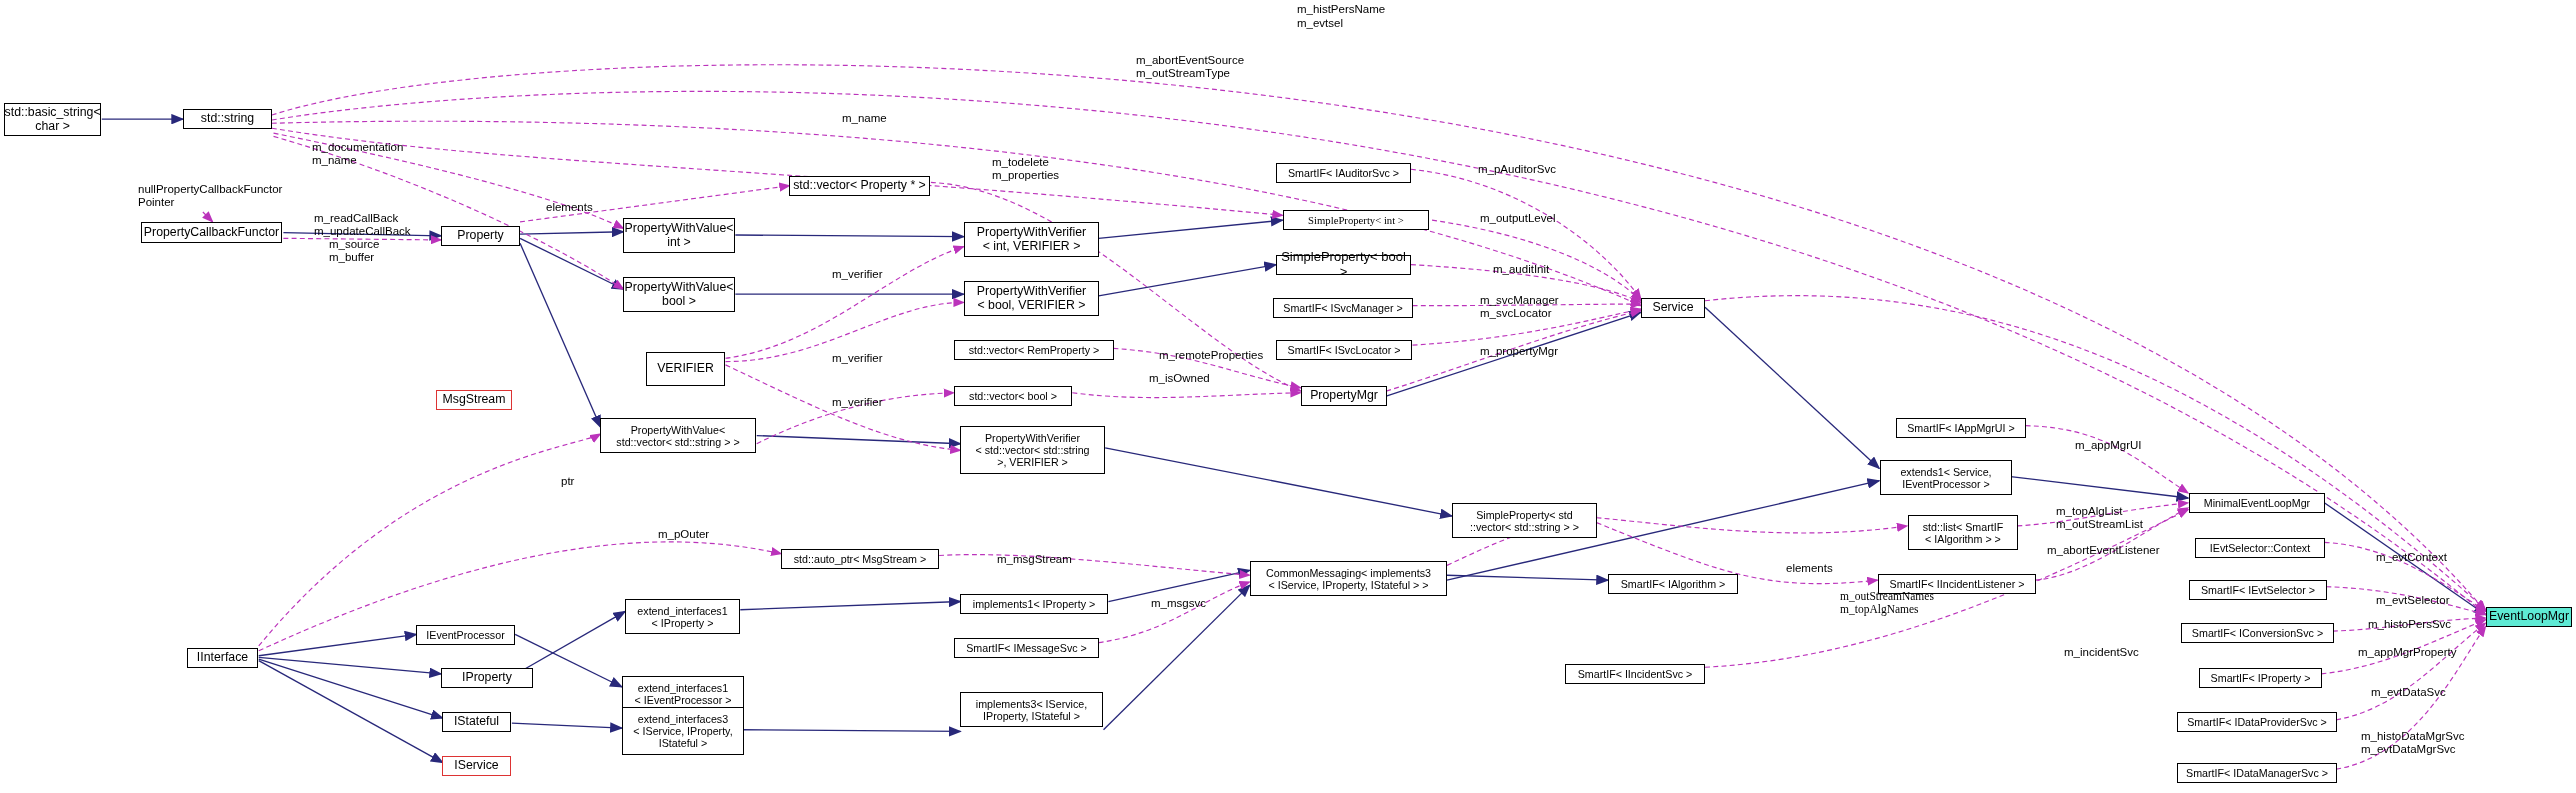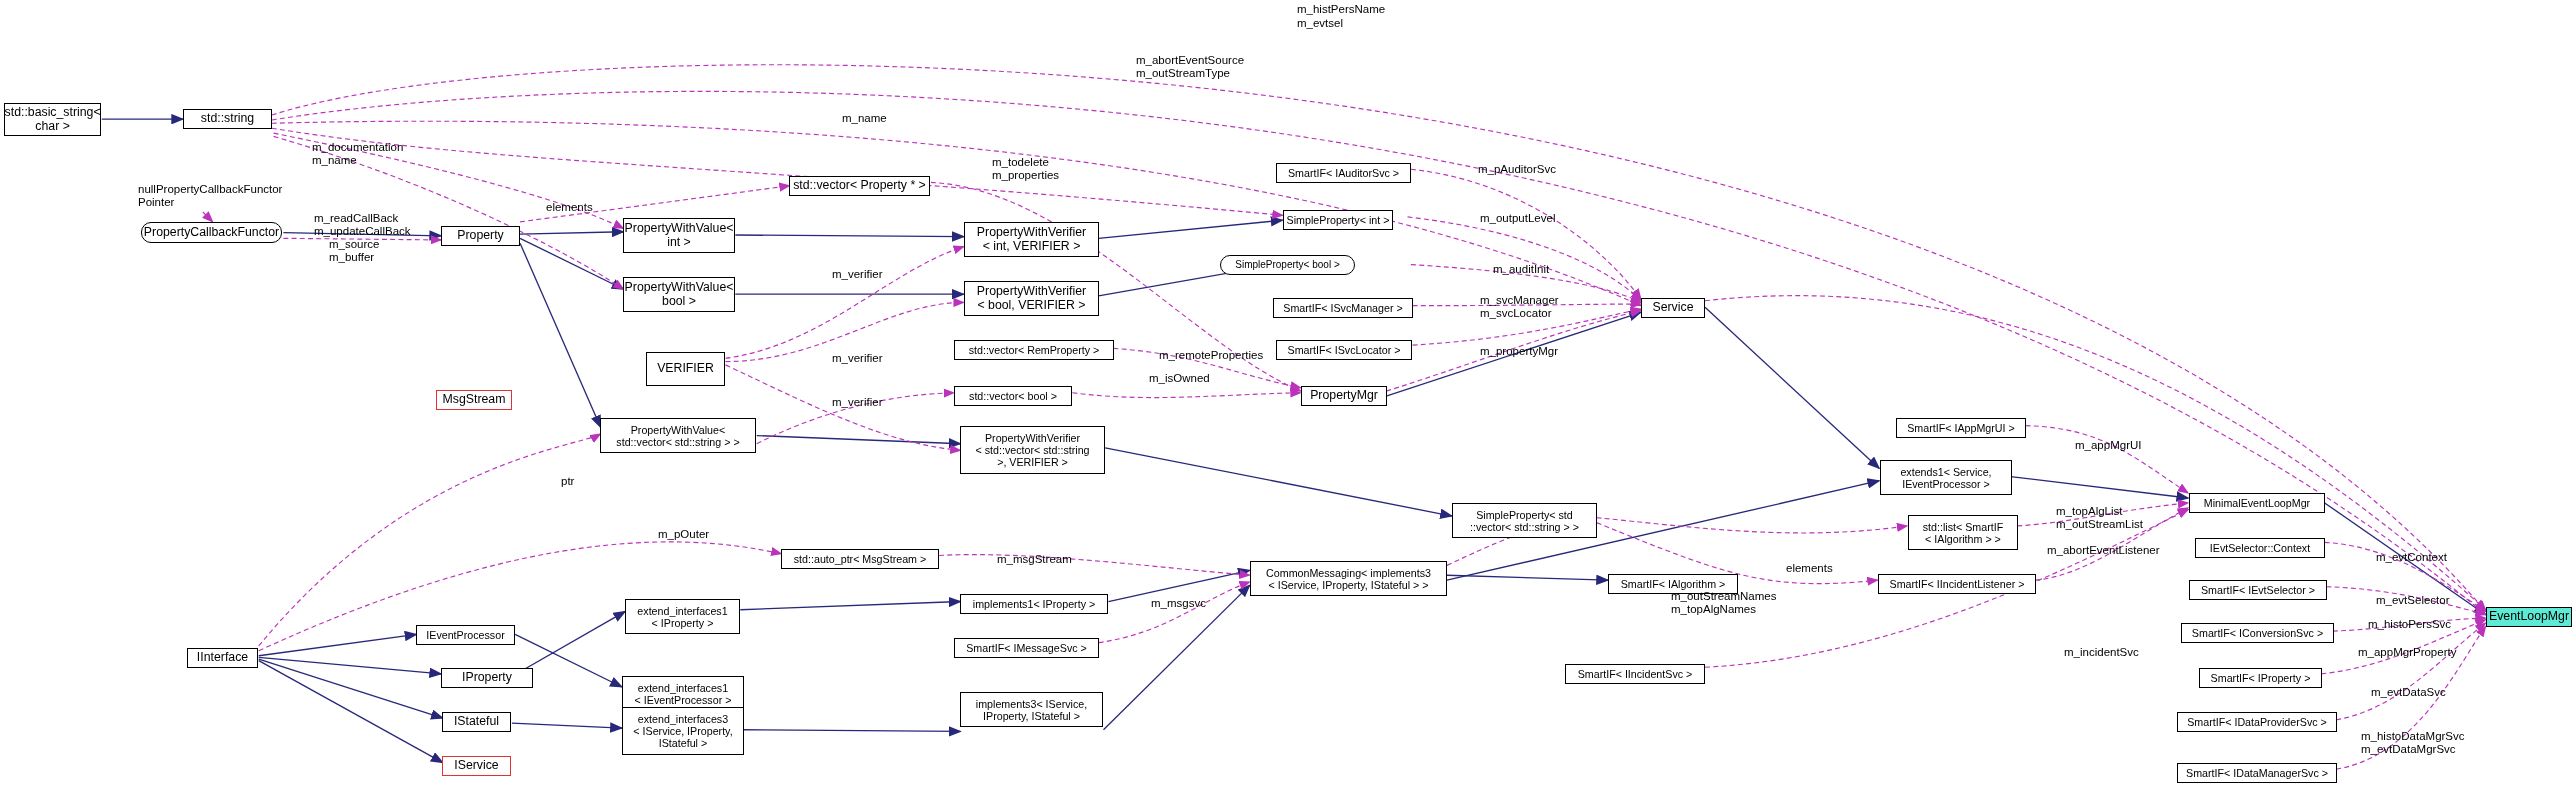--- a/index.html
+++ b/index.html
@@ -101,21 +101,21 @@
     </g>
   </svg>
 
   <div class="node" style="left:4.1px;top:103px;width:97px;height:33px;">
       <span style="white-space:pre-line">std::basic_string&lt;
 char &gt;</span>
     </div>
   <div class="node" style="left:183px;top:109px;width:89px;height:20px;">
       <span style="white-space:pre-line">std::string</span>
     </div>
-  <div class="node" style="left:141px;top:222px;width:141px;height:21.4px;border-radius:10px;">
+  <div class="node" style="left:141px;top:222px;width:141px;height:21.4px;">
       <span style="white-space:pre-line">PropertyCallbackFunctor</span>
     </div>
   <div class="node" style="left:441px;top:226px;width:79px;height:20px;">
       <span style="white-space:pre-line">Property</span>
     </div>
   <div class="node" style="left:623px;top:218px;width:112px;height:35px;">
       <span style="white-space:pre-line">PropertyWithValue&lt;
 int &gt;</span>
     </div>
   <div class="node" style="left:623px;top:277px;width:112px;height:35px;">
@@ -153,24 +153,24 @@
     </div>
   <div class="node" style="left:954px;top:386px;width:118px;height:20px;font-size:10.7px;">
       <span style="white-space:pre-line">std::vector&lt; bool &gt;</span>
     </div>
   <div class="node" style="left:1301px;top:386px;width:86px;height:20px;">
       <span style="white-space:pre-line">PropertyMgr</span>
     </div>
   <div class="node" style="left:1276px;top:163px;width:135px;height:20px;font-size:10.7px;">
       <span style="white-space:pre-line">SmartIF&lt; IAuditorSvc &gt;</span>
     </div>
-  <div class="node" style="left:1283px;top:210px;width:110px;height:20px;font-size:10.7px;">
+  <div class="node" style="left:1283px;top:210px;width:146px;height:20px;font-size:10.7px;font-family:Liberation Serif, serif;">
       <span style="white-space:pre-line">SimpleProperty&lt; int &gt;</span>
     </div>
-  <div class="node" style="left:1220px;top:255px;width:135px;height:20px;font-size:10px;border-radius:10px;">
+  <div class="node" style="left:1276px;top:255px;width:135px;height:20px;font-size:13px;">
       <span style="white-space:pre-line">SimpleProperty&lt; bool &gt;</span>
     </div>
   <div class="node" style="left:1273px;top:298px;width:140px;height:20px;font-size:10.7px;">
       <span style="white-space:pre-line">SmartIF&lt; ISvcManager &gt;</span>
     </div>
   <div class="node" style="left:1276px;top:340px;width:136px;height:20px;font-size:10.7px;">
       <span style="white-space:pre-line">SmartIF&lt; ISvcLocator &gt;</span>
     </div>
   <div class="node" style="left:1641px;top:298px;width:64px;height:20px;">
       <span style="white-space:pre-line">Service</span>
@@ -305,18 +305,18 @@
   <div class="edgelabel" style="left:2376px;top:594px;"><span style="white-space:pre-line">m_evtSelector</span></div>
   <div class="edgelabel" style="left:2368px;top:618px;"><span style="white-space:pre-line">m_histoPersSvc</span></div>
   <div class="edgelabel" style="left:2358px;top:646px;"><span style="white-space:pre-line">m_appMgrProperty</span></div>
   <div class="edgelabel" style="left:2371px;top:686px;"><span style="white-space:pre-line">m_evtDataSvc</span></div>
   <div class="edgelabel" style="left:2361px;top:730px;"><span style="white-space:pre-line">m_histoDataMgrSvc
 m_evtDataMgrSvc</span></div>
   <div class="edgelabel" style="left:658px;top:528px;"><span style="white-space:pre-line">m_pOuter</span></div>
   <div class="edgelabel" style="left:997px;top:553px;"><span style="white-space:pre-line">m_msgStream</span></div>
   <div class="edgelabel" style="left:1151px;top:597px;"><span style="white-space:pre-line">m_msgsvc</span></div>
   <div class="edgelabel" style="left:1786px;top:562px;"><span style="white-space:pre-line">elements</span></div>
-  <div class="edgelabel" style="left:1671px;top:590px;"><span style="white-space:pre-line">m_outStreamNames
+  <div class="edgelabel" style="left:1840px;top:590px;font-family:Liberation Serif, serif;"><span style="white-space:pre-line">m_outStreamNames
 m_topAlgNames</span></div>
   <div class="edgelabel" style="left:2064px;top:646px;"><span style="white-space:pre-line">m_incidentSvc</span></div>
 
 </div>
 
 
 </body></html>

